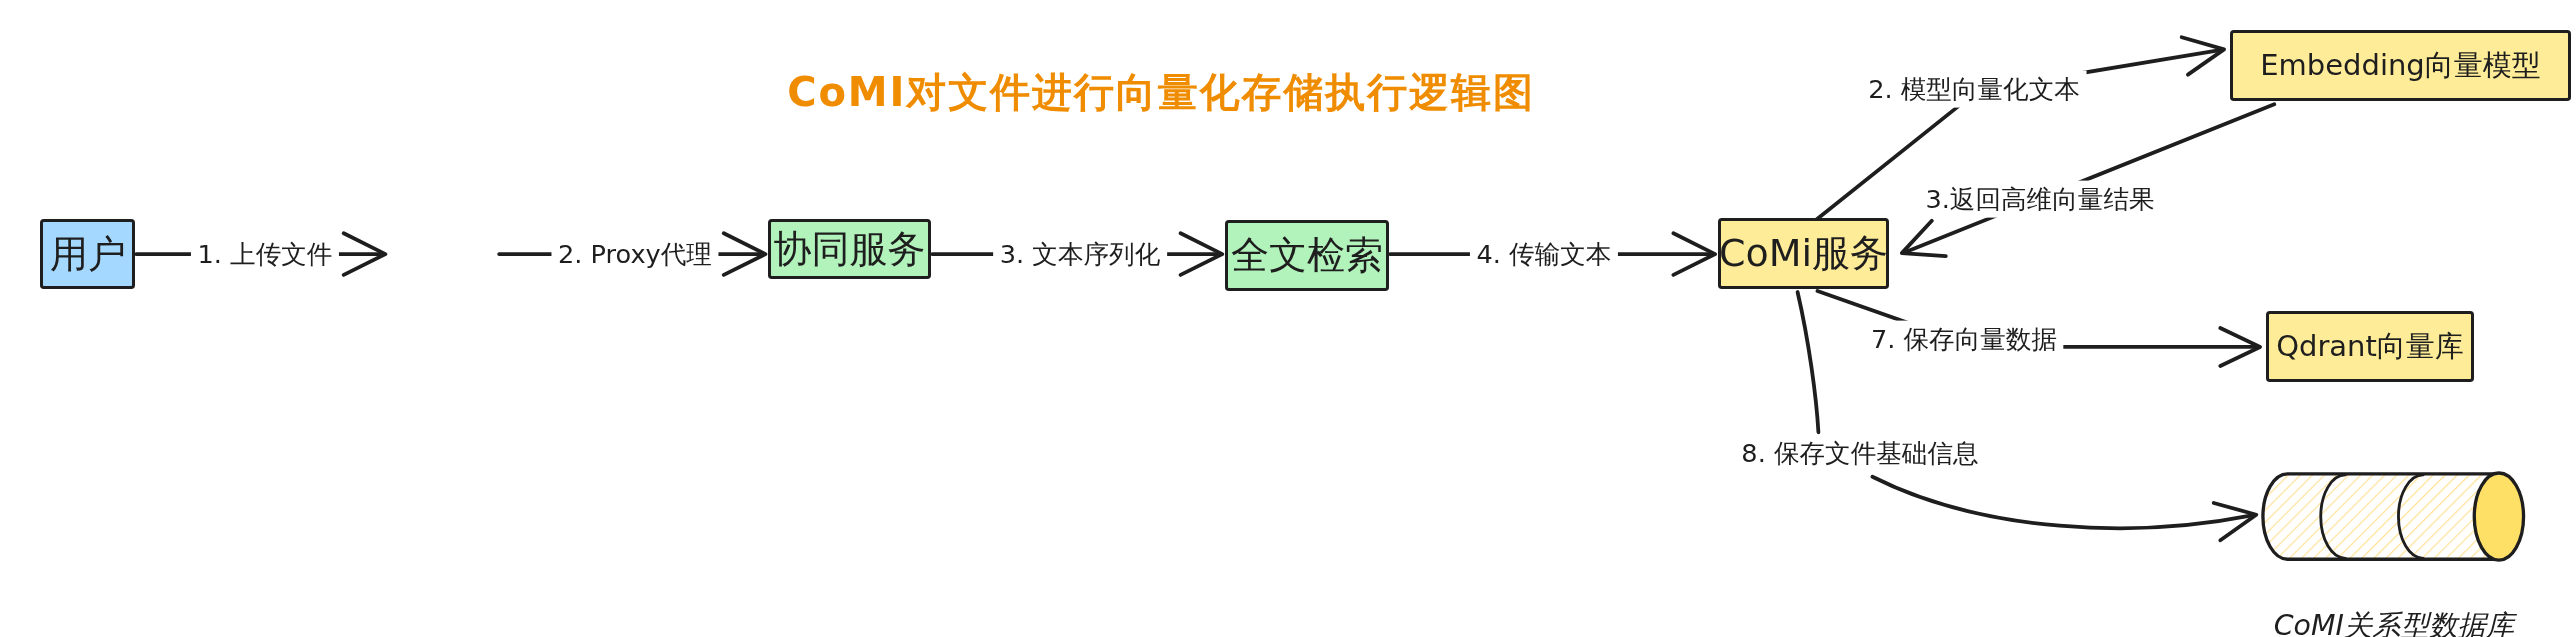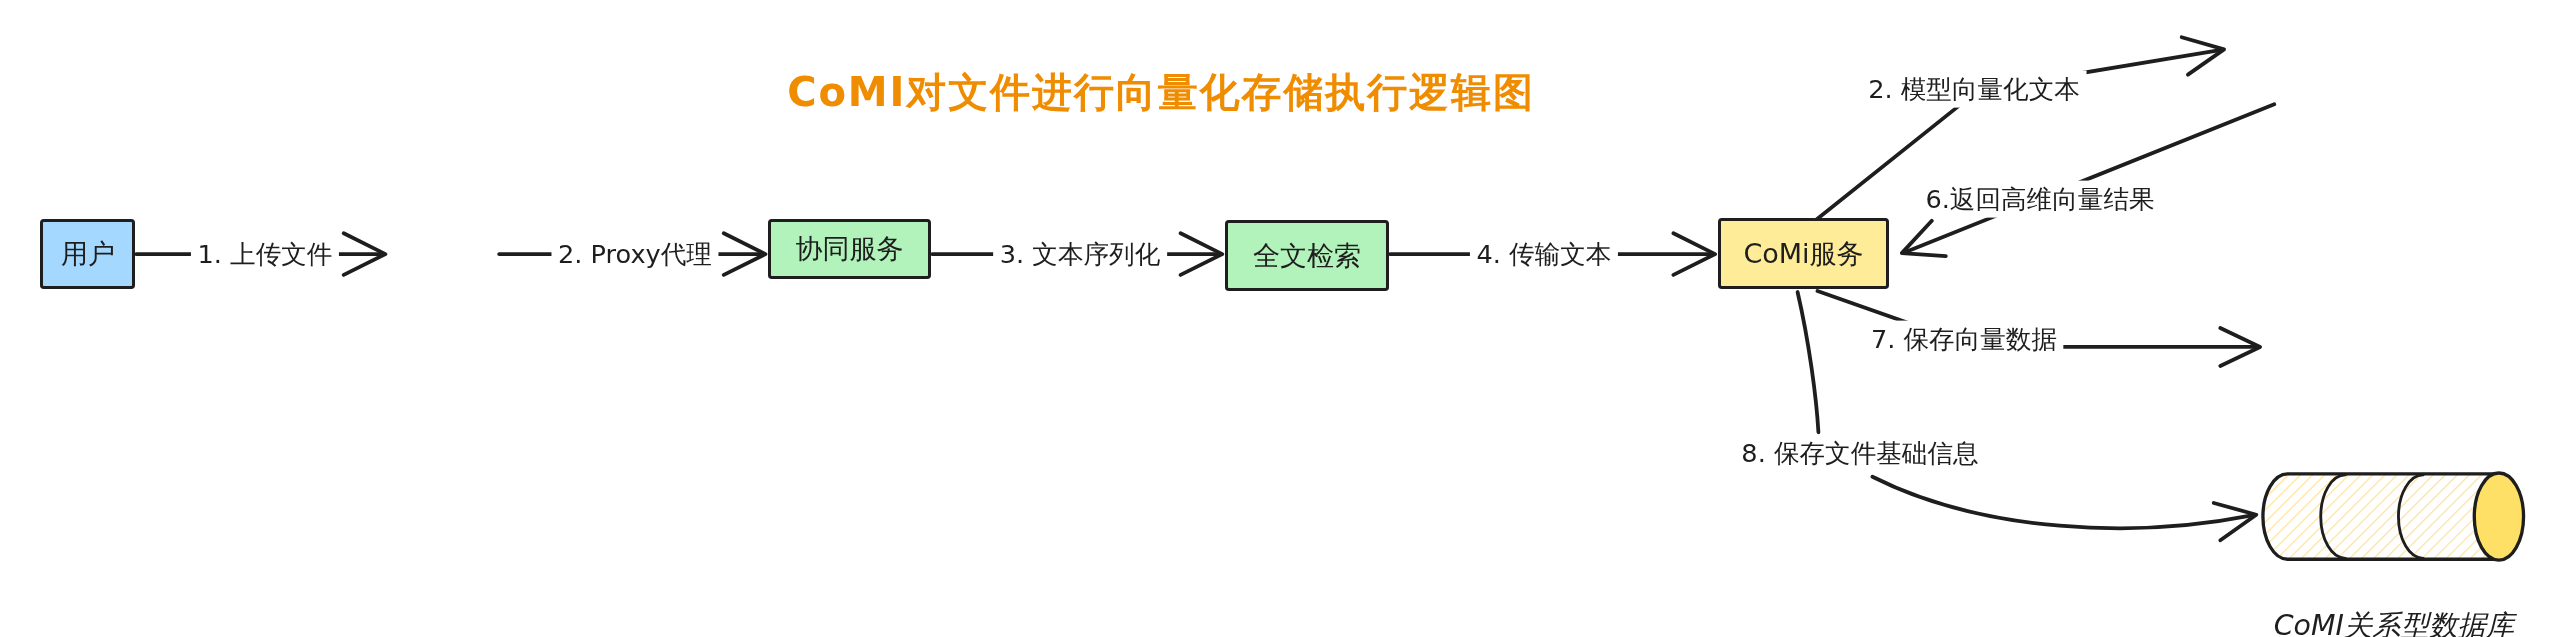--- a/index.html
+++ b/index.html
@@ -28,21 +28,21 @@
     transform:translate(-50%,-50%);
     font-size:40px;font-weight:bold;letter-spacing:1.9px;
     color:var(--title-orange);
     white-space:nowrap;
   }
   .node{
     position:absolute;
     display:flex;align-items:center;justify-content:center;
     border:3.3px solid var(--stroke);
     border-radius:3.8px;
-    font-size:27px;
+    font-size:38px;
     white-space:nowrap;
     box-sizing:border-box;
   }
   .node.blue{background:var(--blue);}
   .node.green{background:var(--green);}
   .node.yellow{background:var(--yellow);}
   .node.latin{font-style:italic;font-size:28.4px;}
   .edge-label{
     position:absolute;
     transform:translate(-50%,-50%);
@@ -123,26 +123,28 @@
       <ellipse cx="2624" cy="545" rx="26" ry="46" fill="#ffe066" stroke="#1e1e1e" stroke-width="3.5"></ellipse>
     </g>
   </svg>
 
   <div class="title">CoMI对文件进行向量化存储执行逻辑图</div>
 
   <div class="node blue" style="left:28.4px;  top:219px; width:95px; height:70px;">用户</div>
   <div class="node green" style="left:756px; top:219px; width:163px; height:60px;">协同服务</div>
   <div class="node green" style="left:1213px;top:220px; width:164px; height:71px;">全文检索</div>
   <div class="node yellow" style="left:1706px;top:218px; width:171px; height:71px;">CoMi服务</div>
+  <div class="node yellow" style="left:2218px;top:30px;  width:341px; height:71px; font-size:29px;">Embedding向量模型</div>
+  <div class="node yellow" style="left:2254px;top:311px; width:208px; height:71px; font-size:29px;">Qdrant向量库</div>
 
   <div class="db-label" style="left:2382px;top:626px;font-style:italic;">CoMI关系型数据库</div>
 
   <div class="edge-label" style="left:253px; top:254px;">1. 上传文件</div>
   <div class="edge-label" style="left:623px; top:254px;">2. Proxy代理</div>
   <div class="edge-label" style="left:1068px;top:254px;">3. 文本序列化</div>
   <div class="edge-label" style="left:1532px;top:254px;">4. 传输文本</div>
   <div class="edge-label" style="left:1962px;top:89px;">2. 模型向量化文本</div>
-  <div class="edge-label" style="left:2028px;top:199px;">6.返回高维向量结果</div>
+  <div class="edge-label" style="left:2028px;top:199px;">3.返回高维向量结果</div>
   <div class="edge-label" style="left:1952px;top:339px;">7. 保存向量数据</div>
   <div class="edge-label" style="left:1848px;top:453px;">8. 保存文件基础信息</div>
 
 </div>
 
 
 </body></html>

